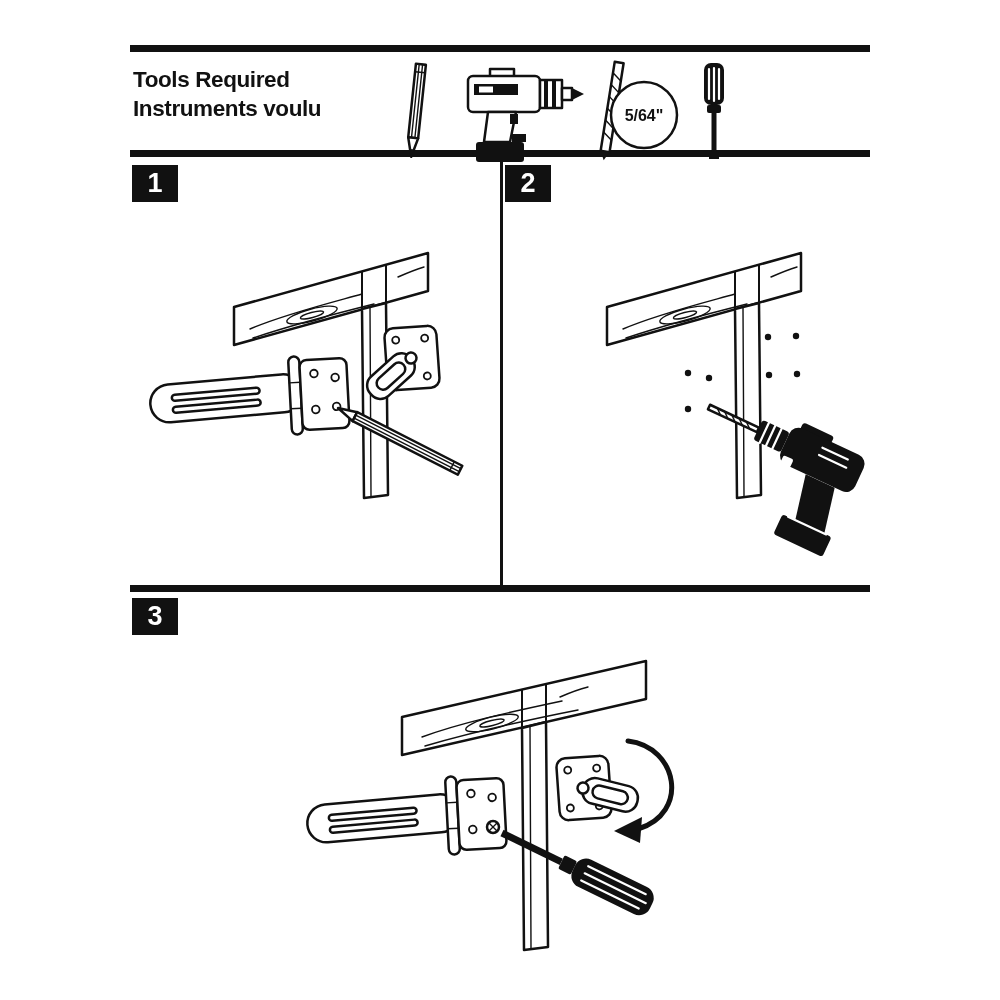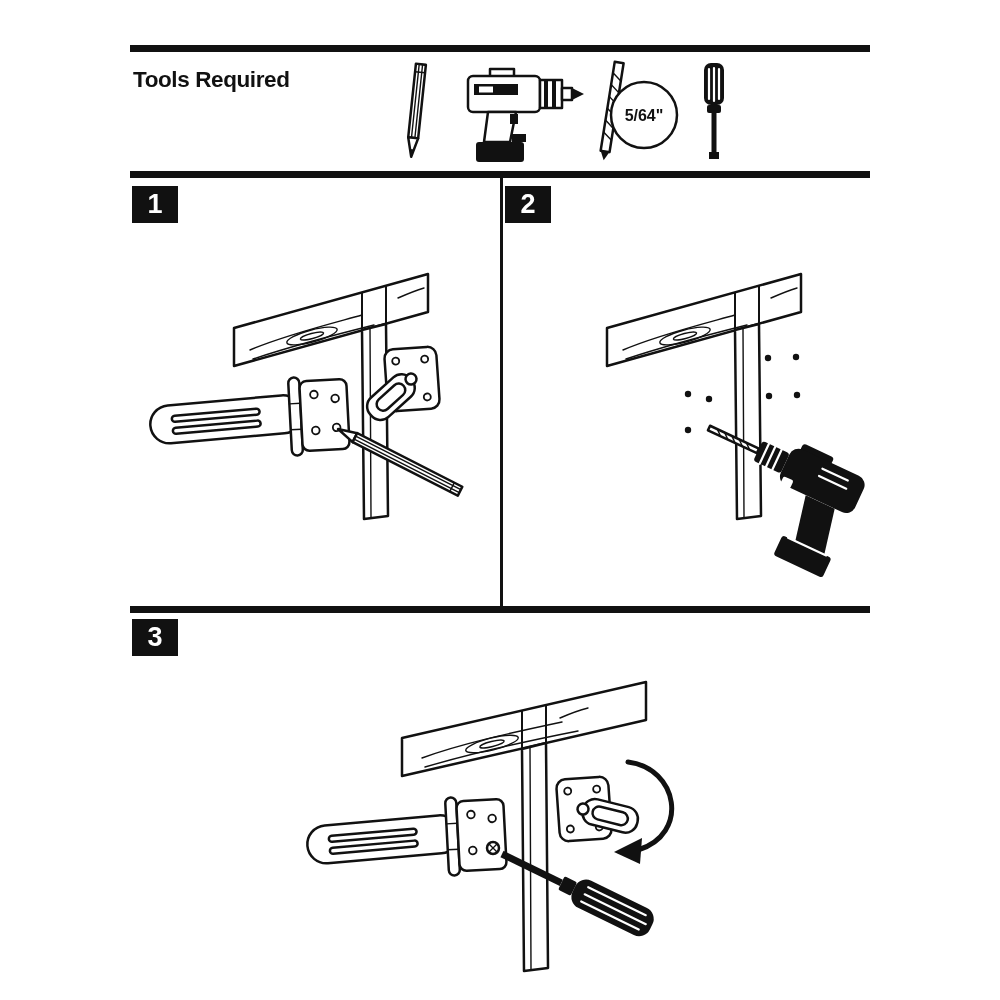--- a/index.html
+++ b/index.html
@@ -1,20 +1,20 @@
 <!DOCTYPE html>
 <html><head>
 <meta charset="utf-8">
 <style>
   html,body{margin:0;padding:0}
   body{width:1000px;height:1000px;background:#fff;font-family:"Liberation Sans","DejaVu Sans",sans-serif;color:#111}
   .page{position:relative;width:1000px;height:1000px;overflow:hidden;background:#fff}
   .content{position:absolute;left:130px;top:45px;width:740px}
   .rule{height:7px;background:#111}
-  .tools-header{position:relative;height:119px}
+  .tools-header{position:relative;height:98px}
   .tools-text{position:absolute;left:3px;top:13px}
   .tl{font-size:22.5px;font-weight:700;letter-spacing:-0.4px;line-height:1.3;white-space:nowrap}
   .icon{position:absolute}
   .steps-row{position:relative;height:428px}
   .cell{position:absolute;top:0;height:428px}
   .cell1{left:0;width:370px}
   .cell2{left:370px;width:367px;border-left:3px solid #111}
   .badge{position:absolute;left:2px;top:8px;width:46px;height:37px;background:#111;color:#fff;
          font-weight:700;font-size:27px;display:flex;align-items:center;justify-content:center;z-index:2}
   .illus{position:absolute;left:0;top:0}
@@ -33,20 +33,21 @@
 <body>
 
 <div class="page">
   <div class="content">
 
     <div class="rule"></div>
 
     <div class="tools-header">
       <div class="tools-text">
         <div class="tl">Tools Required</div>
+        <div class="tl">Instruments voulu</div>
       </div>
 
       <svg class="icon" style="left:268px;top:7px" width="36" height="104" viewBox="0 0 36 104">
         <g transform="rotate(6 18 52)">
           <rect x="13" y="5" width="10" height="74" class="ln" stroke-width="2"></rect>
           <line x1="16.3" y1="5" x2="16.3" y2="79" class="thin"></line>
           <line x1="19.7" y1="5" x2="19.7" y2="79" class="thin"></line>
           <line x1="13" y1="13" x2="23" y2="13" class="thin"></line>
           <polygon points="13,79 23,79 18,98" class="ln" stroke-width="2"></polygon>
           <polygon points="16,90.5 20,90.5 18,98" class="fillb"></polygon>

